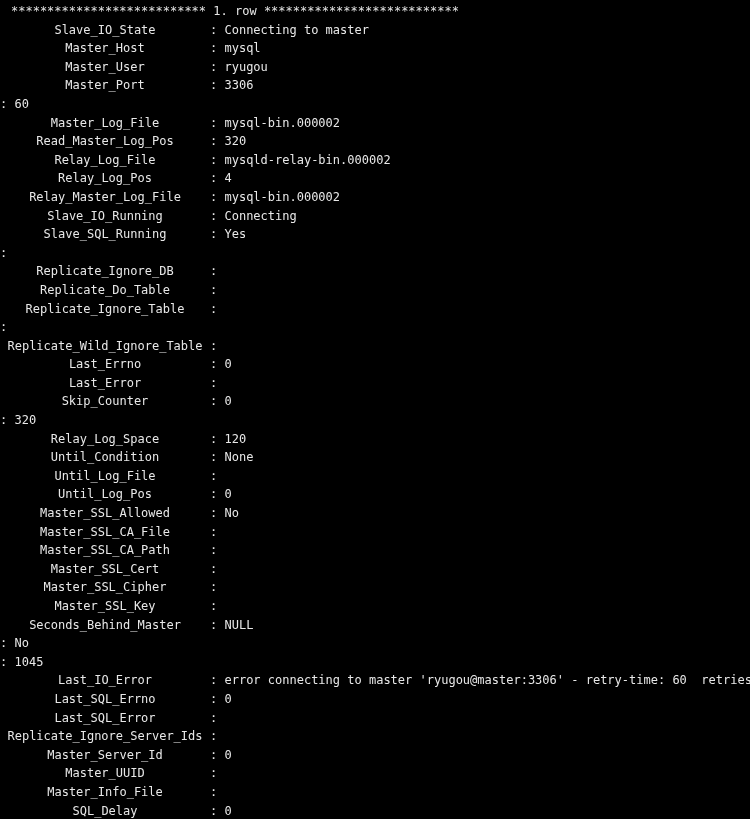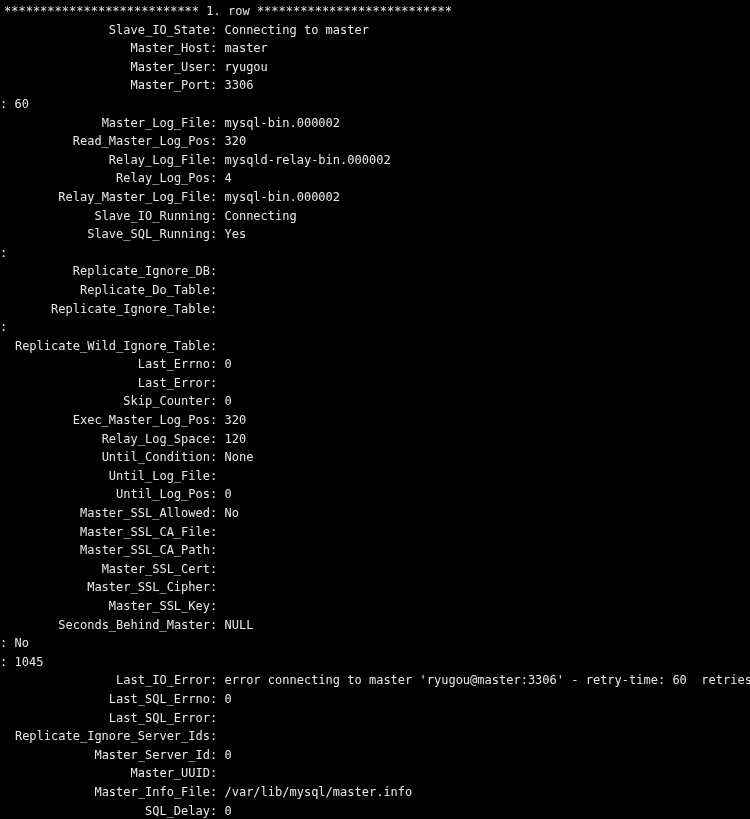--- a/index.html
+++ b/index.html
@@ -12,82 +12,82 @@
     line-height: 1.55;
     width: 750px;
     overflow-x: hidden;
   }
   .terminal {
     padding: 2px 0 10px 0;
     white-space: nowrap;
   }
   .header-line {
     white-space: pre;
-    padding-left: 4px;
+    padding-left: 11px;
   }
   .row {
     display: flex;
     white-space: pre;
   }
   .key {
     display: inline-block;
     width: 210px;
-    text-align: right;
+    text-align: center;
     flex-shrink: 0;
   }
   .sep {
     flex-shrink: 0;
   }
   .val {
     flex-shrink: 0;
   }
 </style>
 </head>
 <body>
 
 <div class="terminal">
   <div class="header-line"><span>***************************</span><span> 1. row </span><span>***************************</span></div>
   <div id="rows">
       <div class="row"><span class="key">Slave_IO_State</span><span class="sep">: </span><span class="val">Connecting to master</span></div>
-      <div class="row"><span class="key">Master_Host</span><span class="sep">: </span><span class="val">master</span></div>
+      <div class="row"><span class="key">Master_Host</span><span class="sep">: </span><span class="val">mysql</span></div>
       <div class="row"><span class="key">Master_User</span><span class="sep">: </span><span class="val">ryugou</span></div>
       <div class="row"><span class="key">Master_Port</span><span class="sep">: </span><span class="val">3306</span></div>
       <div class="row"><span class="sep">: </span><span class="val">60</span></div>
       <div class="row"><span class="key">Master_Log_File</span><span class="sep">: </span><span class="val">mysql-bin.000002</span></div>
       <div class="row"><span class="key">Read_Master_Log_Pos</span><span class="sep">: </span><span class="val">320</span></div>
       <div class="row"><span class="key">Relay_Log_File</span><span class="sep">: </span><span class="val">mysqld-relay-bin.000002</span></div>
       <div class="row"><span class="key">Relay_Log_Pos</span><span class="sep">: </span><span class="val">4</span></div>
       <div class="row"><span class="key">Relay_Master_Log_File</span><span class="sep">: </span><span class="val">mysql-bin.000002</span></div>
       <div class="row"><span class="key">Slave_IO_Running</span><span class="sep">: </span><span class="val">Connecting</span></div>
       <div class="row"><span class="key">Slave_SQL_Running</span><span class="sep">: </span><span class="val">Yes</span></div>
       <div class="row"><span class="sep">: </span><span class="val"></span></div>
       <div class="row"><span class="key">Replicate_Ignore_DB</span><span class="sep">: </span><span class="val"></span></div>
       <div class="row"><span class="key">Replicate_Do_Table</span><span class="sep">: </span><span class="val"></span></div>
       <div class="row"><span class="key">Replicate_Ignore_Table</span><span class="sep">: </span><span class="val"></span></div>
       <div class="row"><span class="sep">: </span><span class="val"></span></div>
       <div class="row"><span class="key">Replicate_Wild_Ignore_Table</span><span class="sep">: </span><span class="val"></span></div>
       <div class="row"><span class="key">Last_Errno</span><span class="sep">: </span><span class="val">0</span></div>
       <div class="row"><span class="key">Last_Error</span><span class="sep">: </span><span class="val"></span></div>
       <div class="row"><span class="key">Skip_Counter</span><span class="sep">: </span><span class="val">0</span></div>
-      <div class="row"><span class="key">Exec_Master_Log_Pos</span><span class="sep">: </span><span class="val">320</span></div>
+      <div class="row"><span class="sep">: </span><span class="val">320</span></div>
       <div class="row"><span class="key">Relay_Log_Space</span><span class="sep">: </span><span class="val">120</span></div>
       <div class="row"><span class="key">Until_Condition</span><span class="sep">: </span><span class="val">None</span></div>
       <div class="row"><span class="key">Until_Log_File</span><span class="sep">: </span><span class="val"></span></div>
       <div class="row"><span class="key">Until_Log_Pos</span><span class="sep">: </span><span class="val">0</span></div>
       <div class="row"><span class="key">Master_SSL_Allowed</span><span class="sep">: </span><span class="val">No</span></div>
       <div class="row"><span class="key">Master_SSL_CA_File</span><span class="sep">: </span><span class="val"></span></div>
       <div class="row"><span class="key">Master_SSL_CA_Path</span><span class="sep">: </span><span class="val"></span></div>
       <div class="row"><span class="key">Master_SSL_Cert</span><span class="sep">: </span><span class="val"></span></div>
       <div class="row"><span class="key">Master_SSL_Cipher</span><span class="sep">: </span><span class="val"></span></div>
       <div class="row"><span class="key">Master_SSL_Key</span><span class="sep">: </span><span class="val"></span></div>
       <div class="row"><span class="key">Seconds_Behind_Master</span><span class="sep">: </span><span class="val">NULL</span></div>
       <div class="row"><span class="sep">: </span><span class="val">No</span></div>
       <div class="row"><span class="sep">: </span><span class="val">1045</span></div>
       <div class="row"><span class="key">Last_IO_Error</span><span class="sep">: </span><span class="val">error connecting to master 'ryugou@master:3306' - retry-time: 60  retries: 1</span></div>
       <div class="row"><span class="key">Last_SQL_Errno</span><span class="sep">: </span><span class="val">0</span></div>
       <div class="row"><span class="key">Last_SQL_Error</span><span class="sep">: </span><span class="val"></span></div>
       <div class="row"><span class="key">Replicate_Ignore_Server_Ids</span><span class="sep">: </span><span class="val"></span></div>
       <div class="row"><span class="key">Master_Server_Id</span><span class="sep">: </span><span class="val">0</span></div>
       <div class="row"><span class="key">Master_UUID</span><span class="sep">: </span><span class="val"></span></div>
-      <div class="row"><span class="key">Master_Info_File</span><span class="sep">: </span><span class="val">/var/lib/mysql/master.info</span></div>
+      <div class="row"><span class="key">Master_Info_File</span><span class="sep">: </span></div>
       <div class="row"><span class="key">SQL_Delay</span><span class="sep">: </span><span class="val">0</span></div>
     </div>
 </div>
 
 </body></html>

